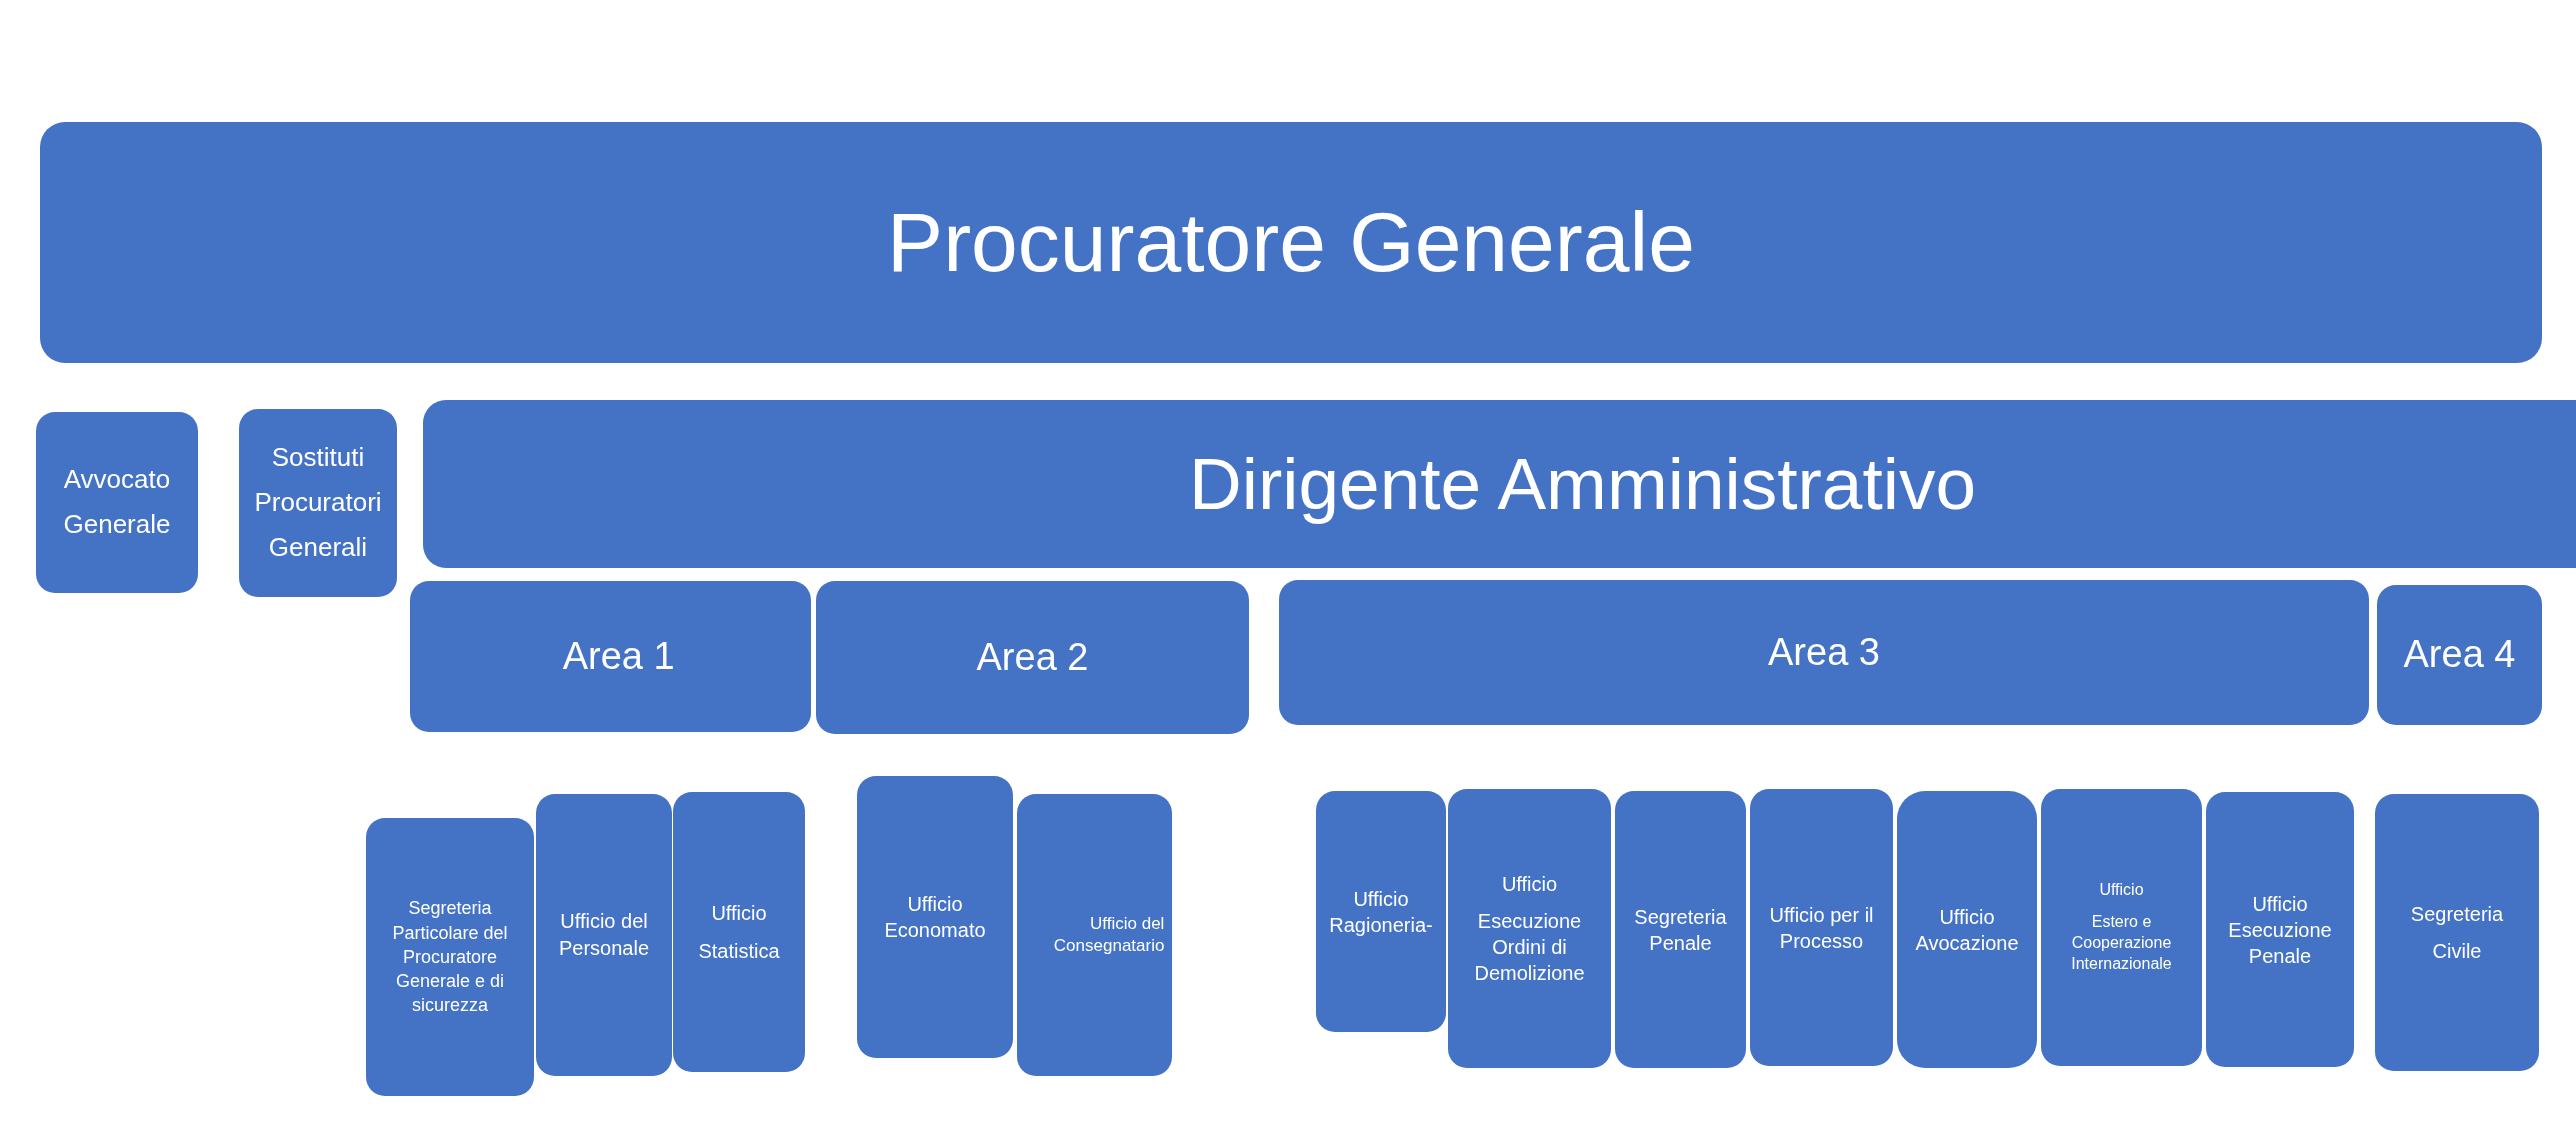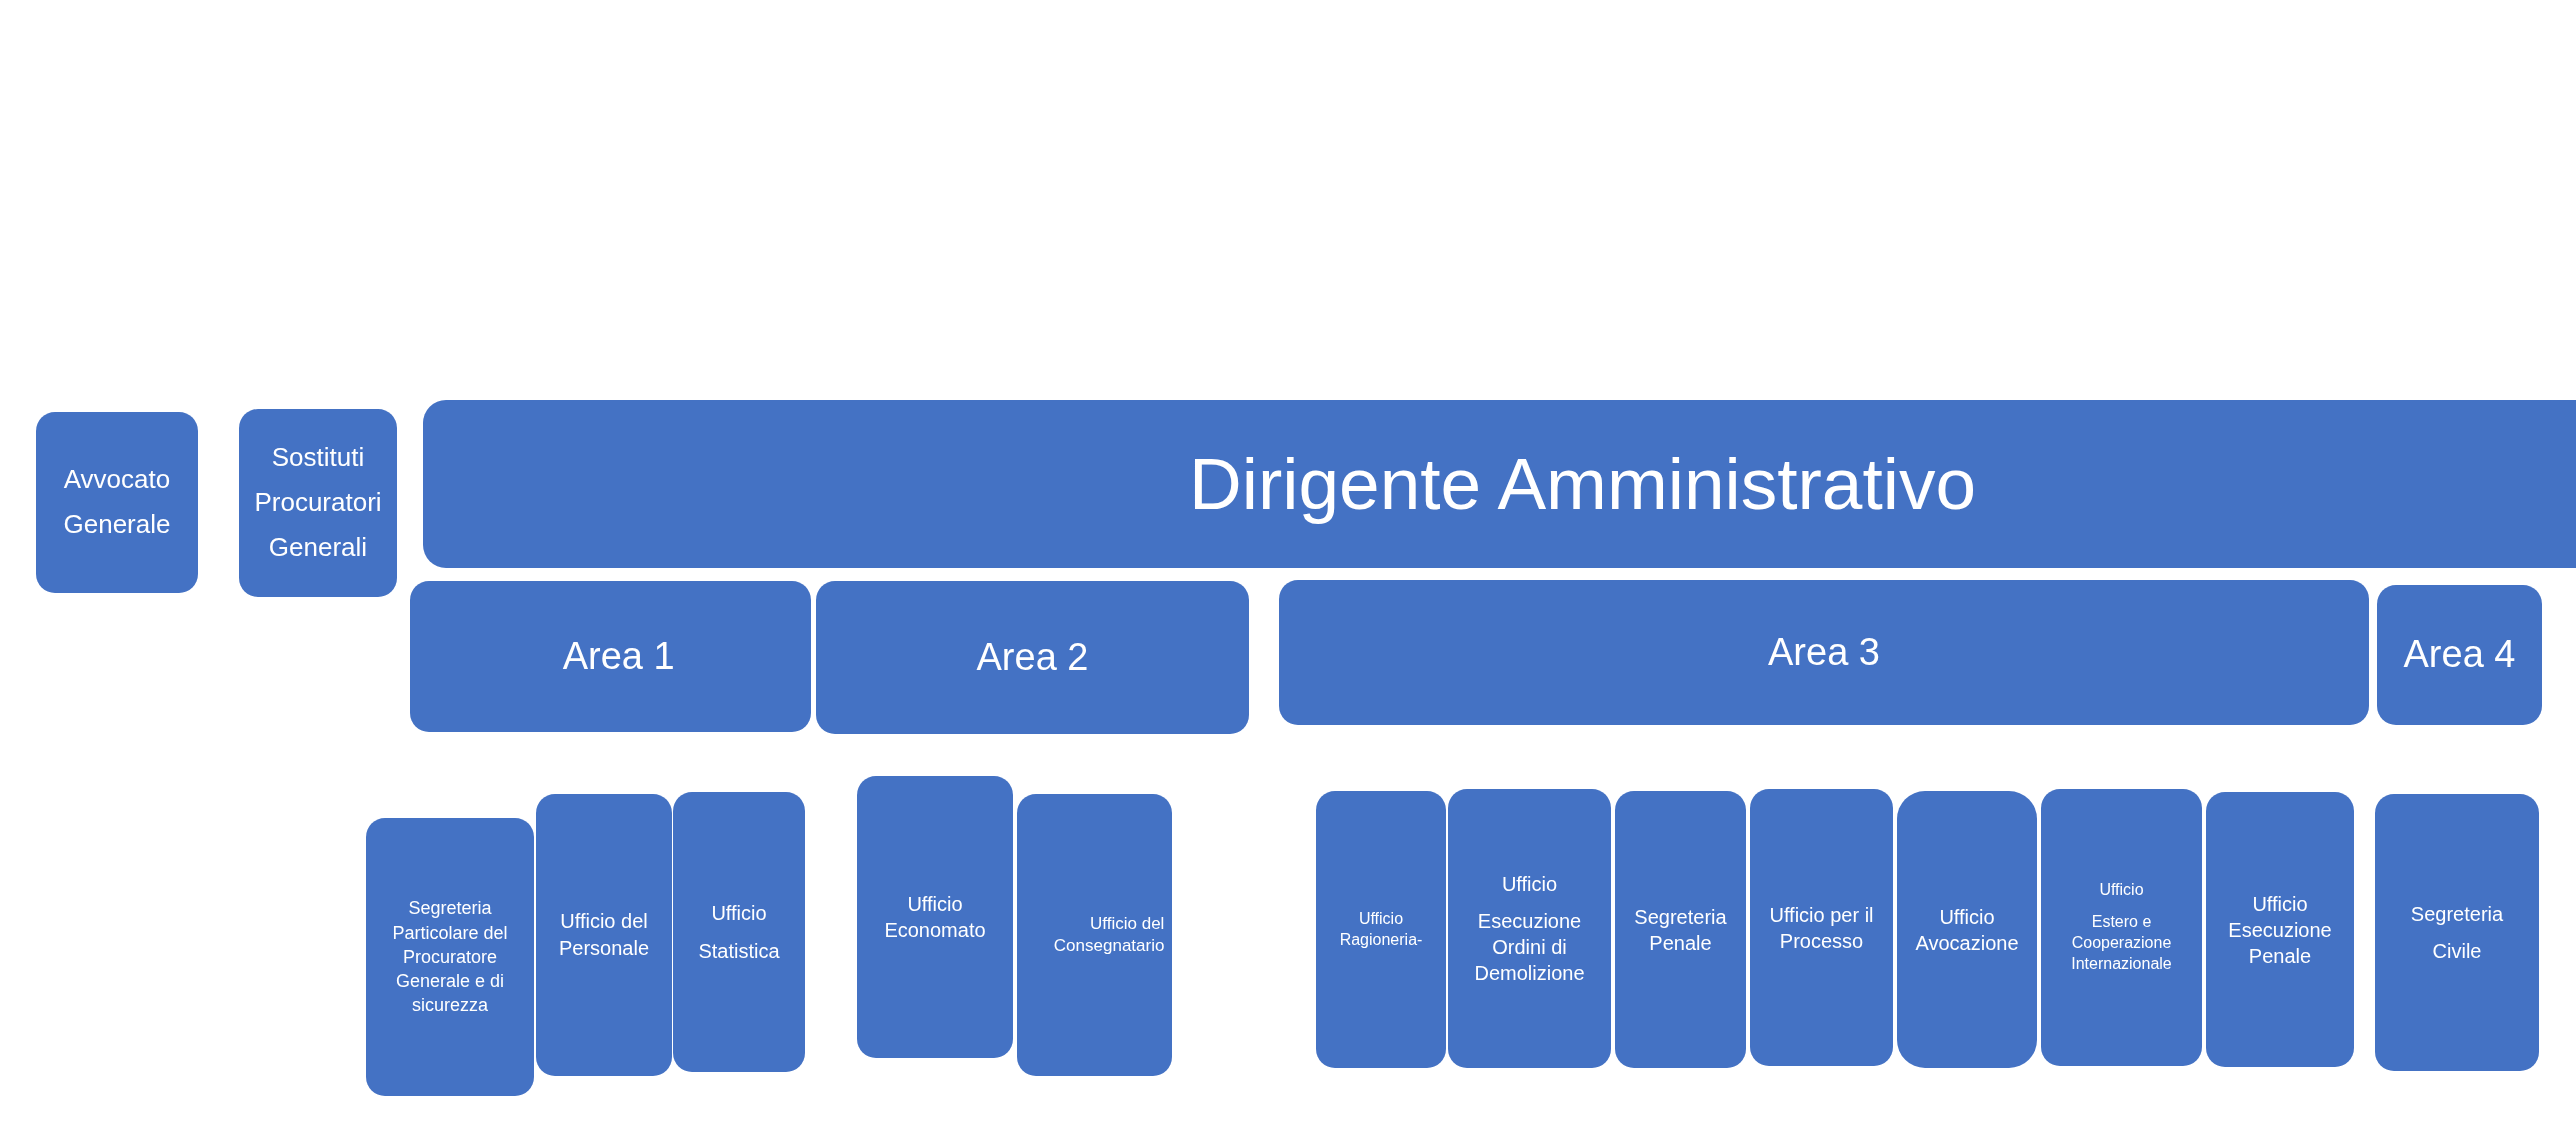--- a/index.html
+++ b/index.html
@@ -49,34 +49,37 @@
   .n-area2 { left: 816px;  top: 581px; width: 433px;  height: 153px; font-size: 38px; }
   .n-area3 { left: 1279px; top: 580px; width: 1090px; height: 145px; font-size: 38px; }
   .n-area4 { left: 2377px; top: 585px; width: 165px;  height: 140px; font-size: 38px; }
 
   
   .n-segparticolare { left: 366px;  top: 818px; width: 168px; height: 278px; font-size: 18px; line-height: 1.35; }
   .n-personale      { left: 536px;  top: 794px; width: 136px; height: 282px; font-size: 20px; line-height: 1.35; }
   .n-statistica     { left: 673px;  top: 792px; width: 132px; height: 280px; font-size: 20px; }
   .n-economato      { left: 857px;  top: 776px; width: 156px; height: 282px; font-size: 20px; }
   .n-consegnatario  { left: 1017px; top: 794px; width: 155px; height: 282px; font-size: 17px; text-align: right; }
-  .n-ragioneria     { left: 1316px; top: 791px; width: 130px; height: 277px; font-size: 16px; }
+  .n-ragioneria     { left: 1316px; top: 791px; width: 130px; height: 241px; font-size: 20px; }
   .n-esecordini     { left: 1448px; top: 789px; width: 163px; height: 279px; font-size: 20px; }
   .n-segpenale      { left: 1615px; top: 791px; width: 131px; height: 277px; font-size: 20px; }
   .n-processo       { left: 1750px; top: 789px; width: 143px; height: 277px; font-size: 20px; }
   .n-avocazione     { left: 1897px; top: 791px; width: 140px; height: 277px; font-size: 20px; border-radius: 28px; }
   .n-estero         { left: 2041px; top: 789px; width: 161px; height: 277px; font-size: 16px; }
   .n-esecpenale     { left: 2206px; top: 792px; width: 148px; height: 275px; font-size: 20px; }
   .n-segcivile      { left: 2375px; top: 794px; width: 164px; height: 277px; font-size: 20px; }
 </style>
 </head>
 <body>
 
 <div class="stage">
 
+  <div class="box n-procuratore tight">
+    <div class="para">Procuratore Generale</div>
+  </div>
 
   <div class="box n-avvocato">
     <div class="para">Avvocato</div>
     <div class="para">Generale</div>
   </div>
   <div class="box n-sostituti">
     <div class="para">Sostituti</div>
     <div class="para">Procuratori</div>
     <div class="para">Generali</div>
   </div>

